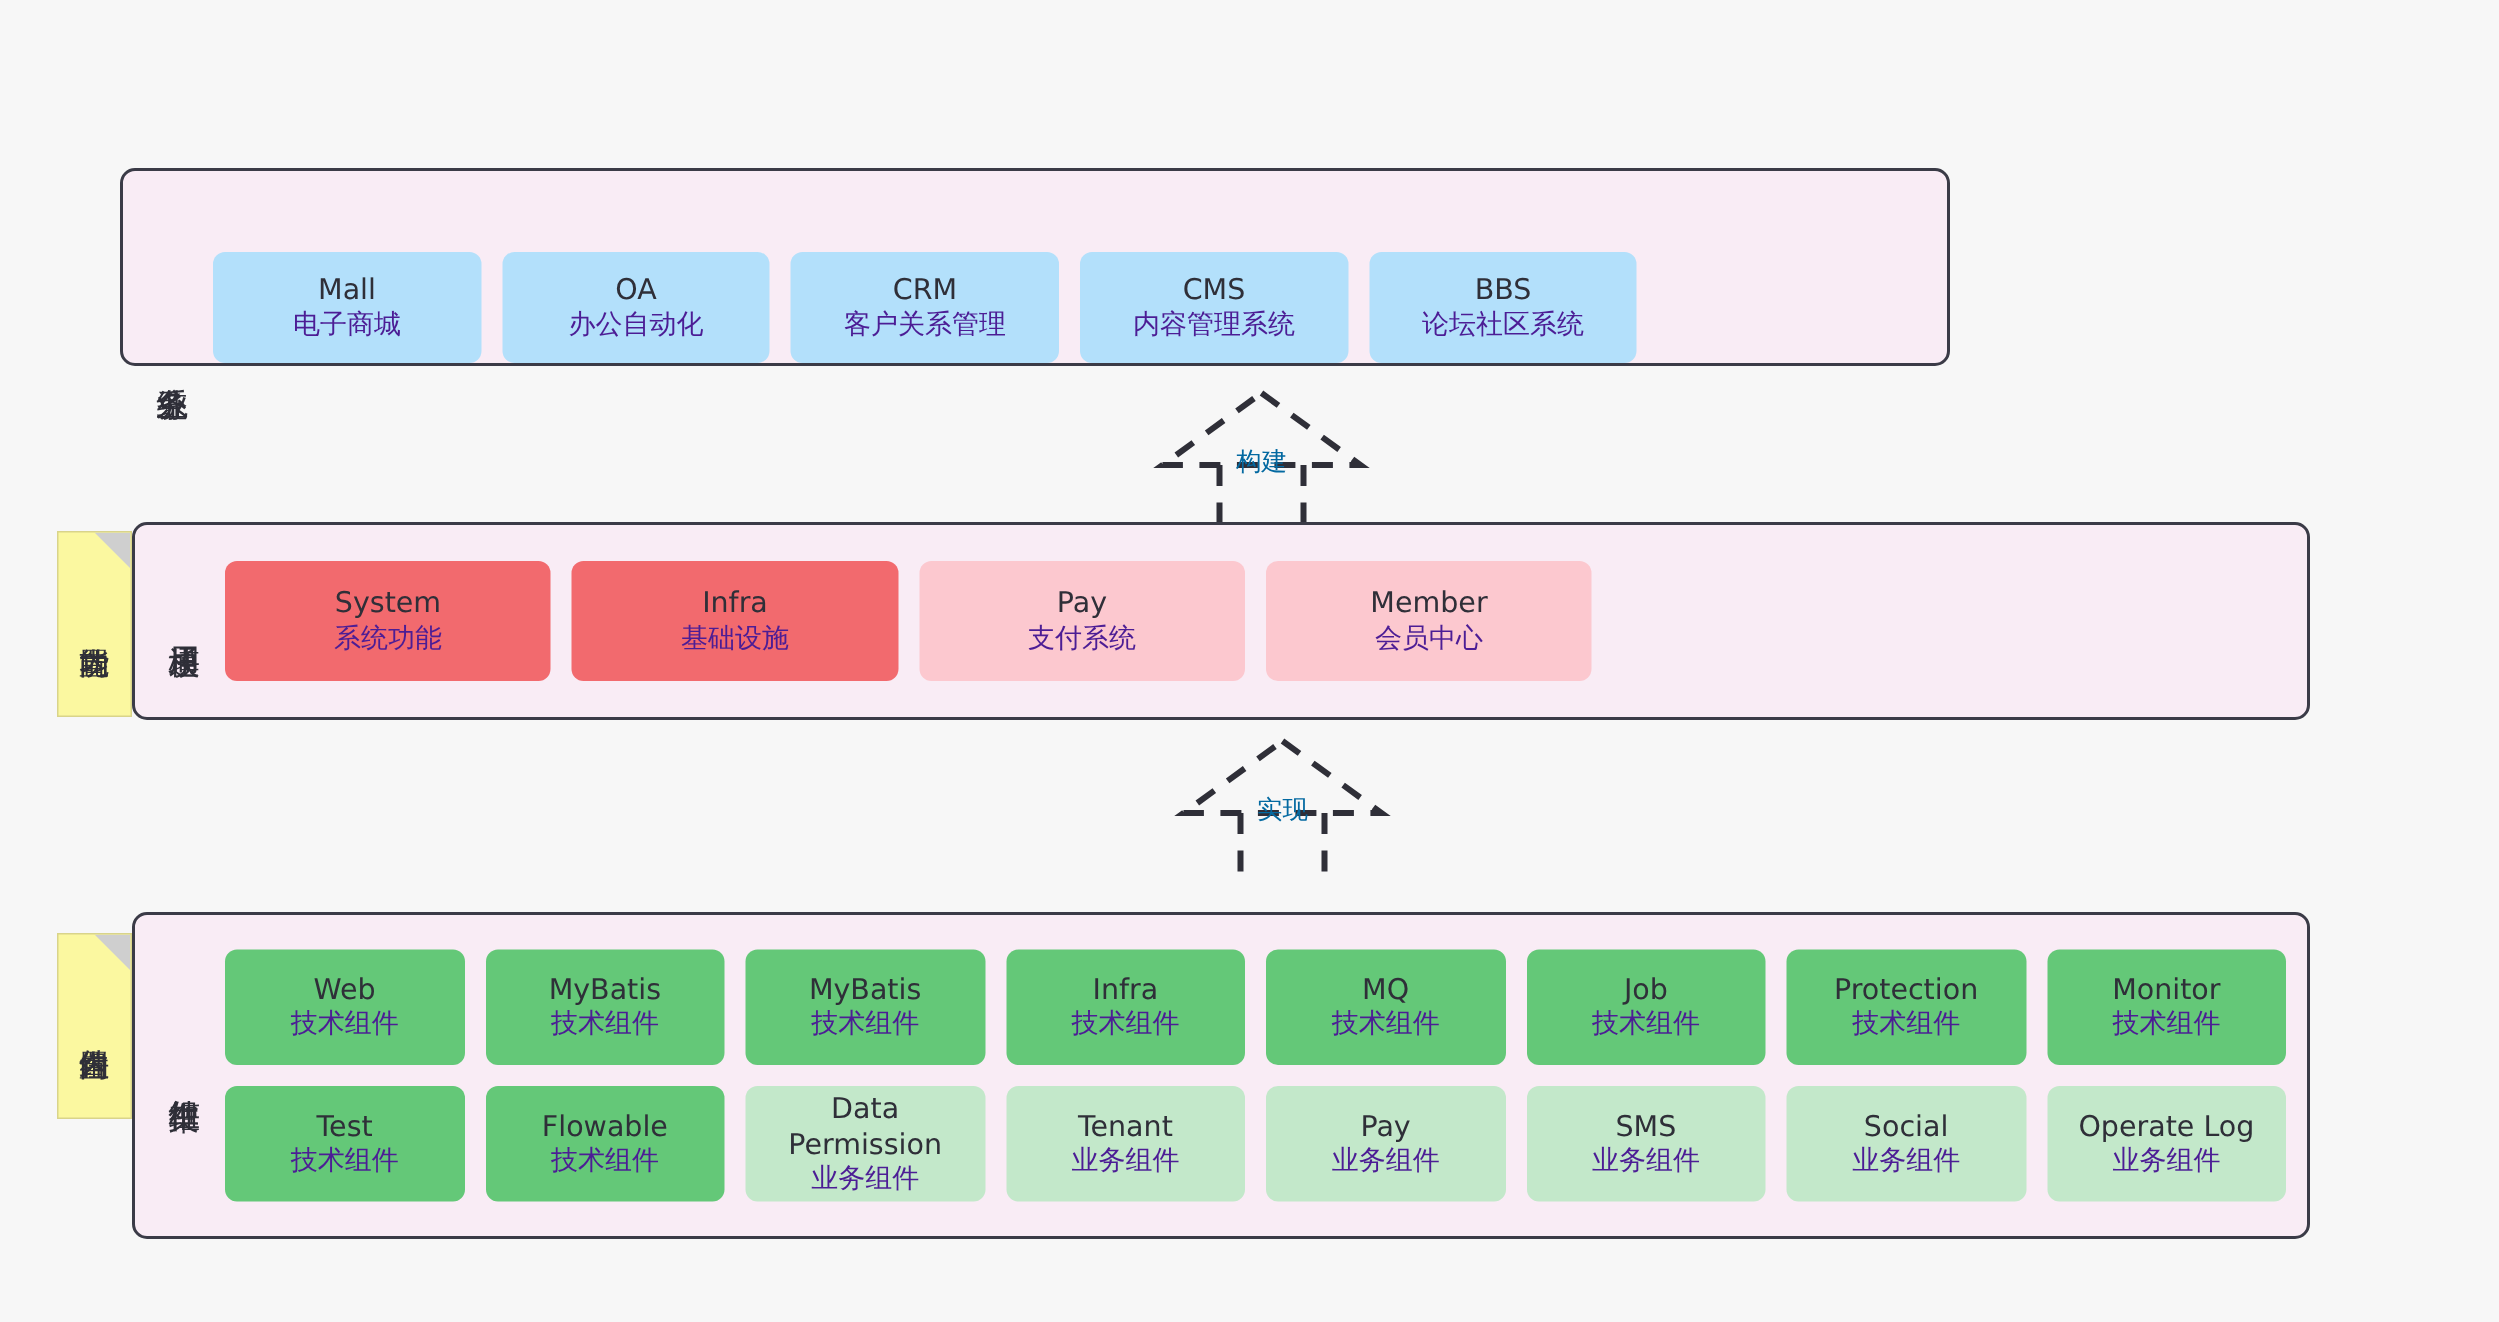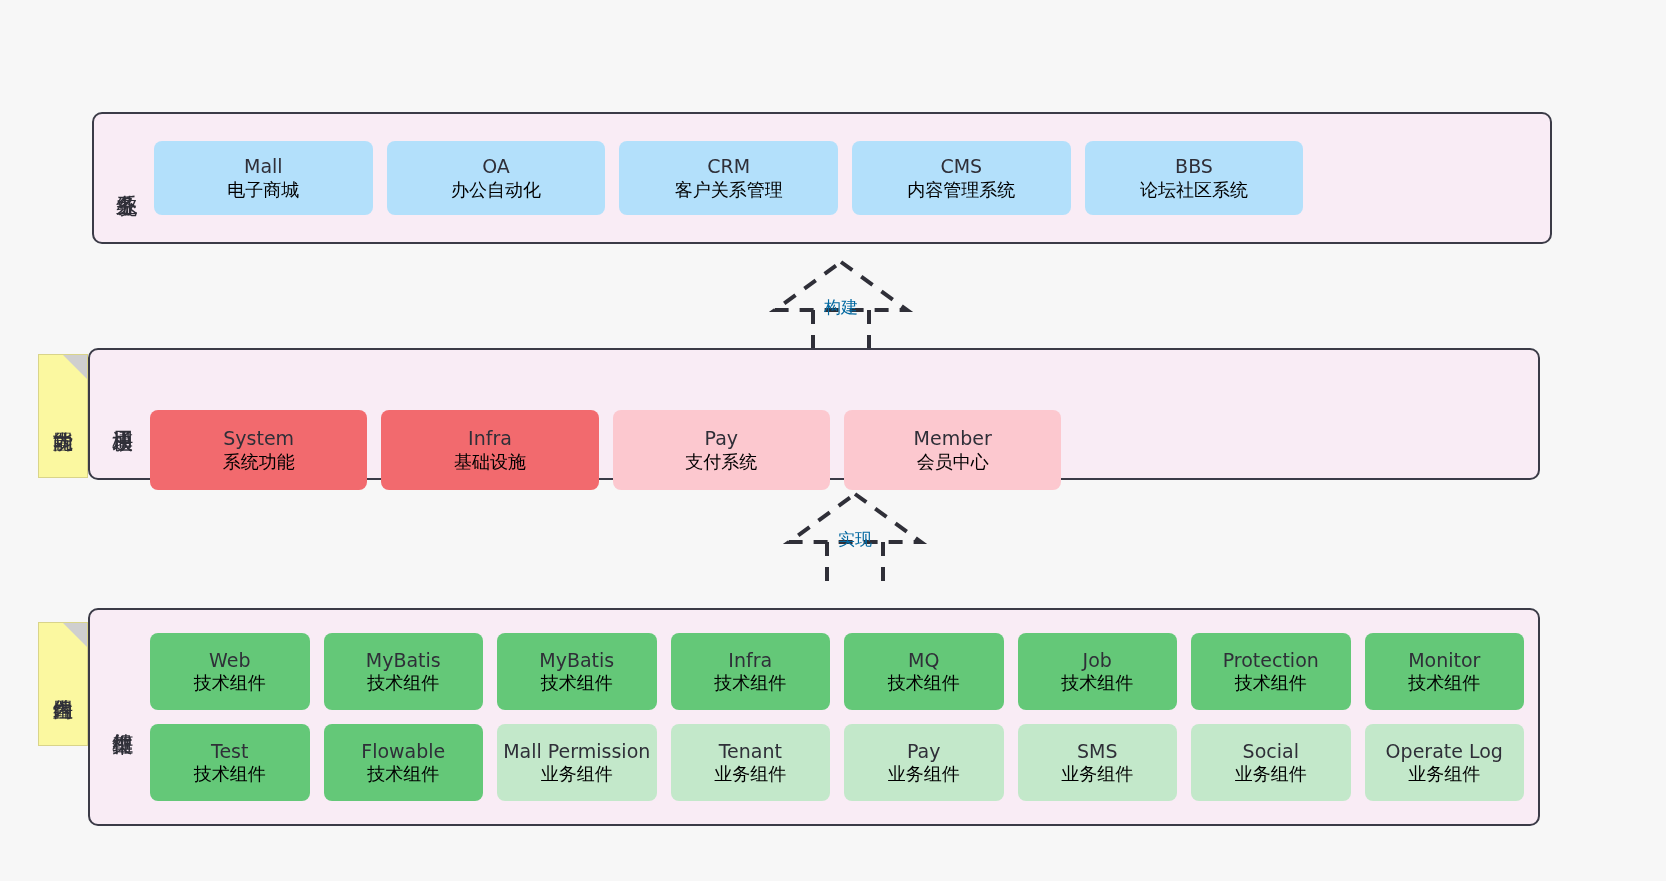--- a/index.html
+++ b/index.html
@@ -73,38 +73,38 @@
     padding: 6px 4px;
     line-height: 1.22;
     user-select: none;
   }
   .node .t-en {
     font-size: 19px;
     color: #2f2f38;
   }
   .node .t-cn {
     font-size: 18px;
-    color: #000000;
+    color: #4c1d95;
   }
 
   
   .n-blue        { background: #b3e0fb; }
   .n-red         { background: #f26a6e; }
   .n-pink        { background: #fcc8cf; }
   .n-green       { background: #64c878; }
   .n-greenlight  { background: #c3e8ca; }
 
   
-  #layer-business  { left: 92px;  top: 112px; width: 1460px; height: 132px; }
+  #layer-business  { left: 80px;  top: 112px; width: 1220px; height: 132px; align-items: flex-end; }
   #layer-business  .nodes { height: 74px; }
   #layer-business  .node  { height: 74px; }
 
   #layer-common    { left: 88px;  top: 348px; width: 1452px; height: 132px; }
   #layer-common    .nodes { height: 80px; }
-  #layer-common    .node  { height: 80px; margin-top: 36px; }
+  #layer-common    .node  { height: 80px; }
 
   #layer-framework { left: 88px;  top: 576px; width: 1452px; height: 218px; margin-top: 32px; }
   #layer-framework .nodes { height: 168px; grid-auto-rows: 77px; }
   #layer-framework .node  { height: 77px; }
 
   
   .note {
     position: absolute;
     box-sizing: border-box;
     background: #fbf8a0;
@@ -264,21 +264,21 @@
 
       <div class="node n-green">
         <span class="t-en">Test</span>
         <span class="t-cn">技术组件</span>
       </div>
       <div class="node n-green">
         <span class="t-en">Flowable</span>
         <span class="t-cn">技术组件</span>
       </div>
       <div class="node n-greenlight">
-        <span class="t-en">Mall Permission</span>
+        <span class="t-en">Data Permission</span>
         <span class="t-cn">业务组件</span>
       </div>
       <div class="node n-greenlight">
         <span class="t-en">Tenant</span>
         <span class="t-cn">业务组件</span>
       </div>
       <div class="node n-greenlight">
         <span class="t-en">Pay</span>
         <span class="t-cn">业务组件</span>
       </div>

